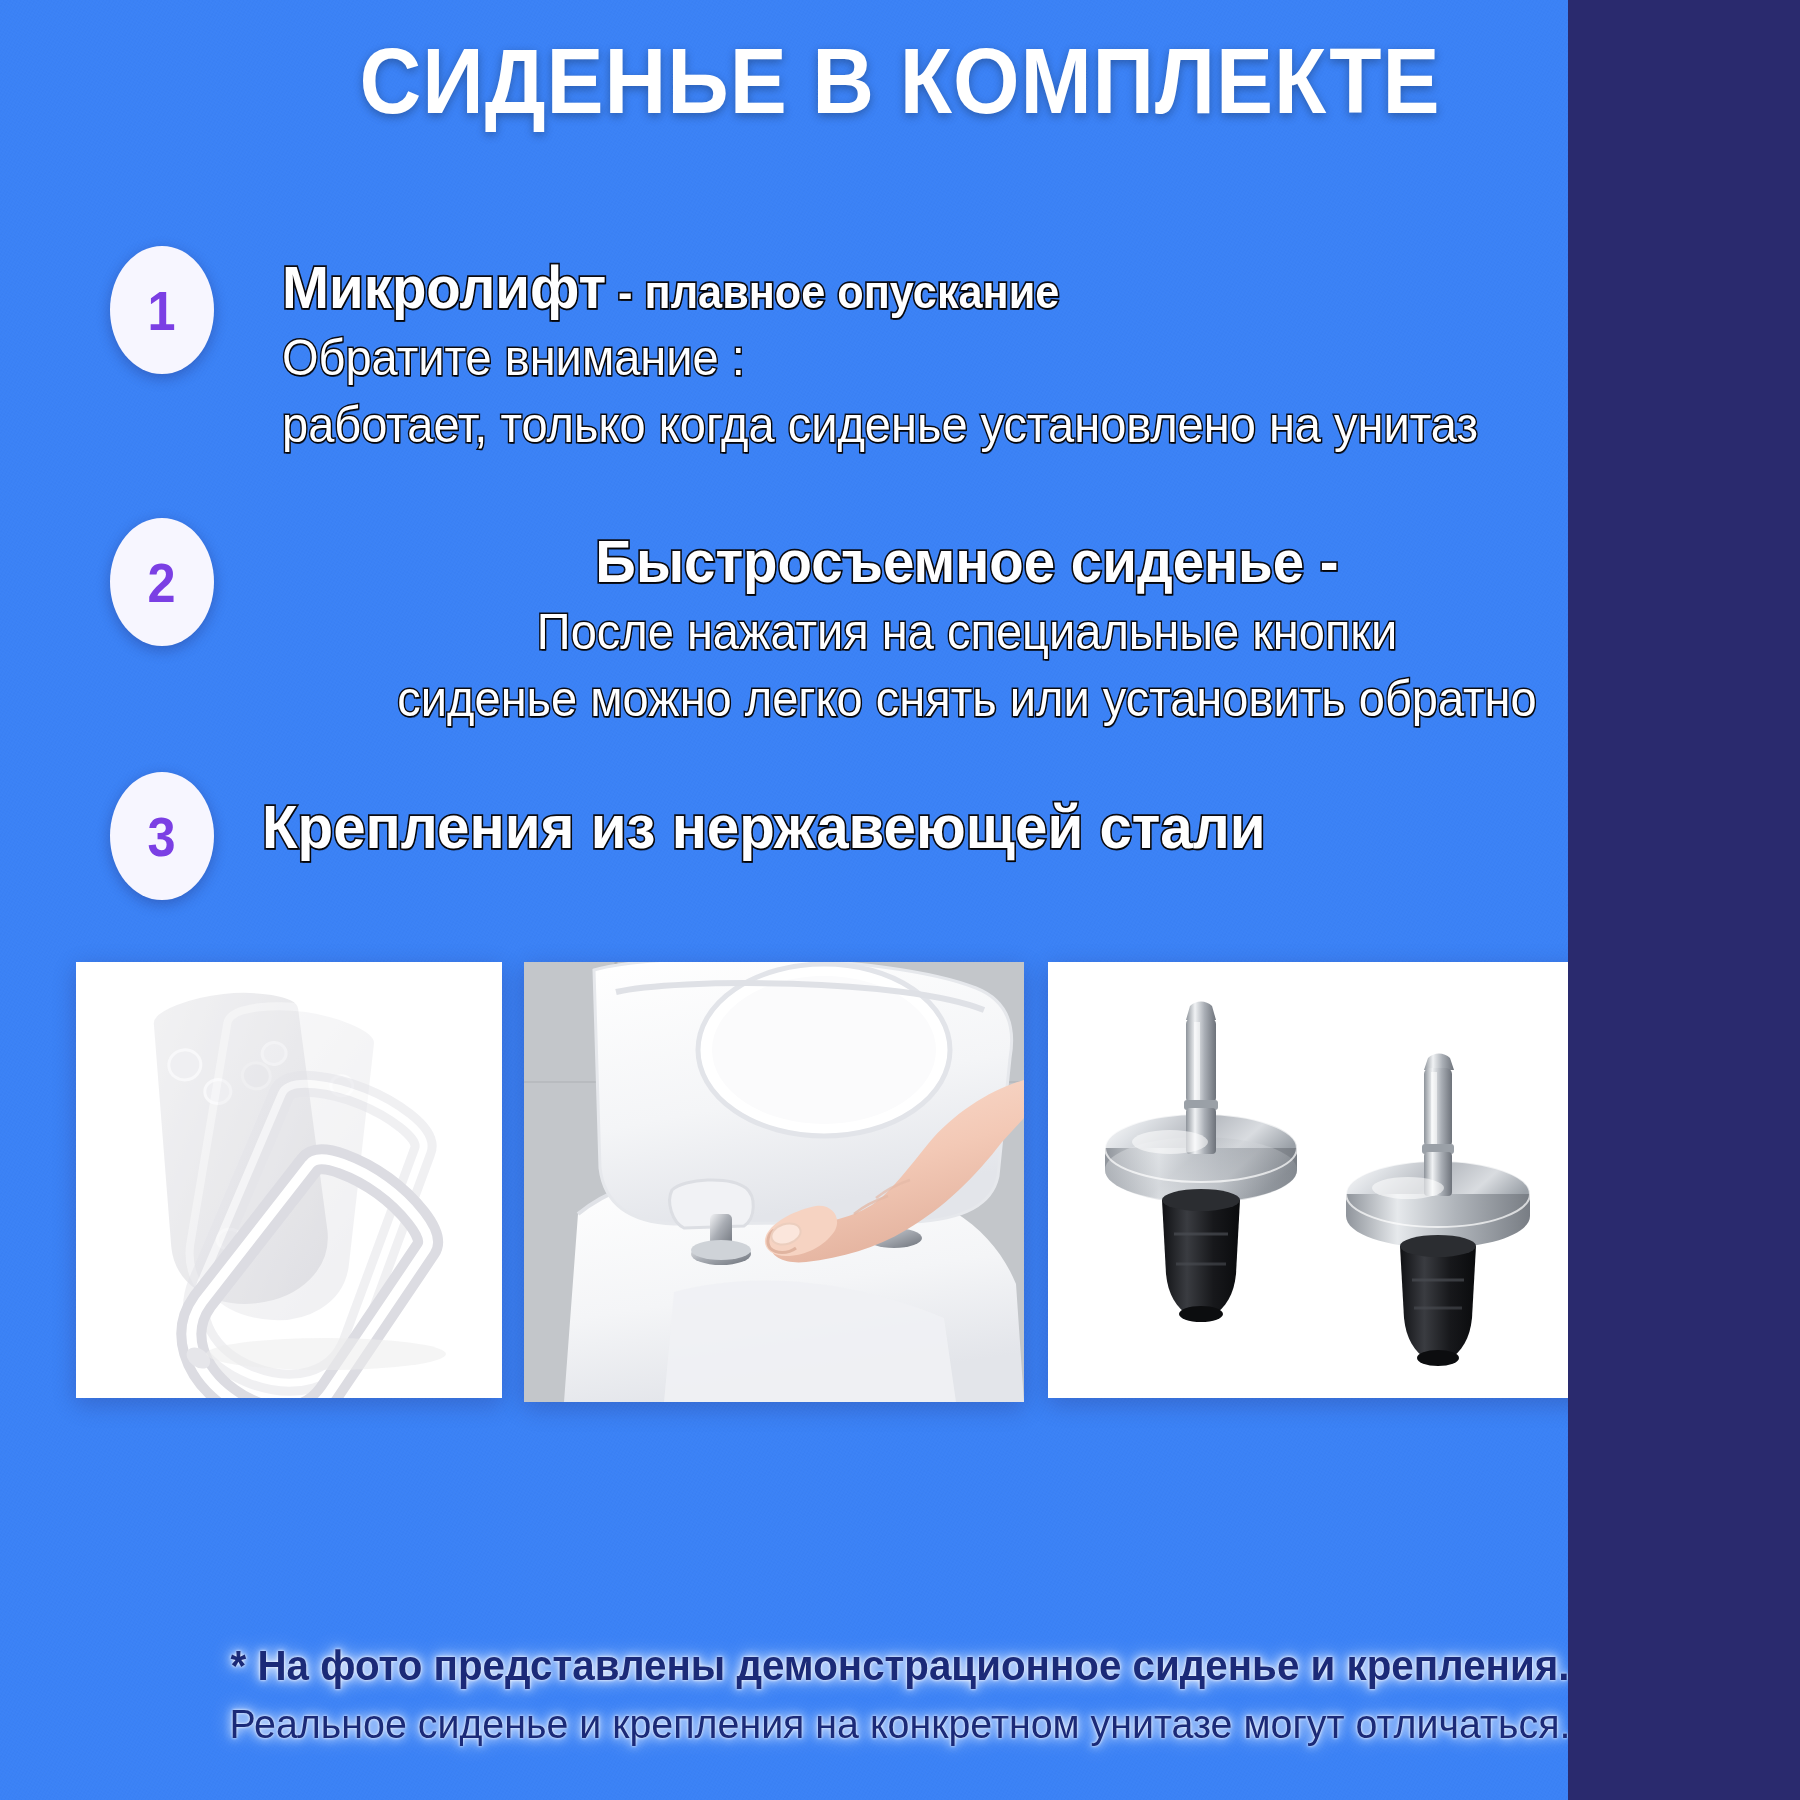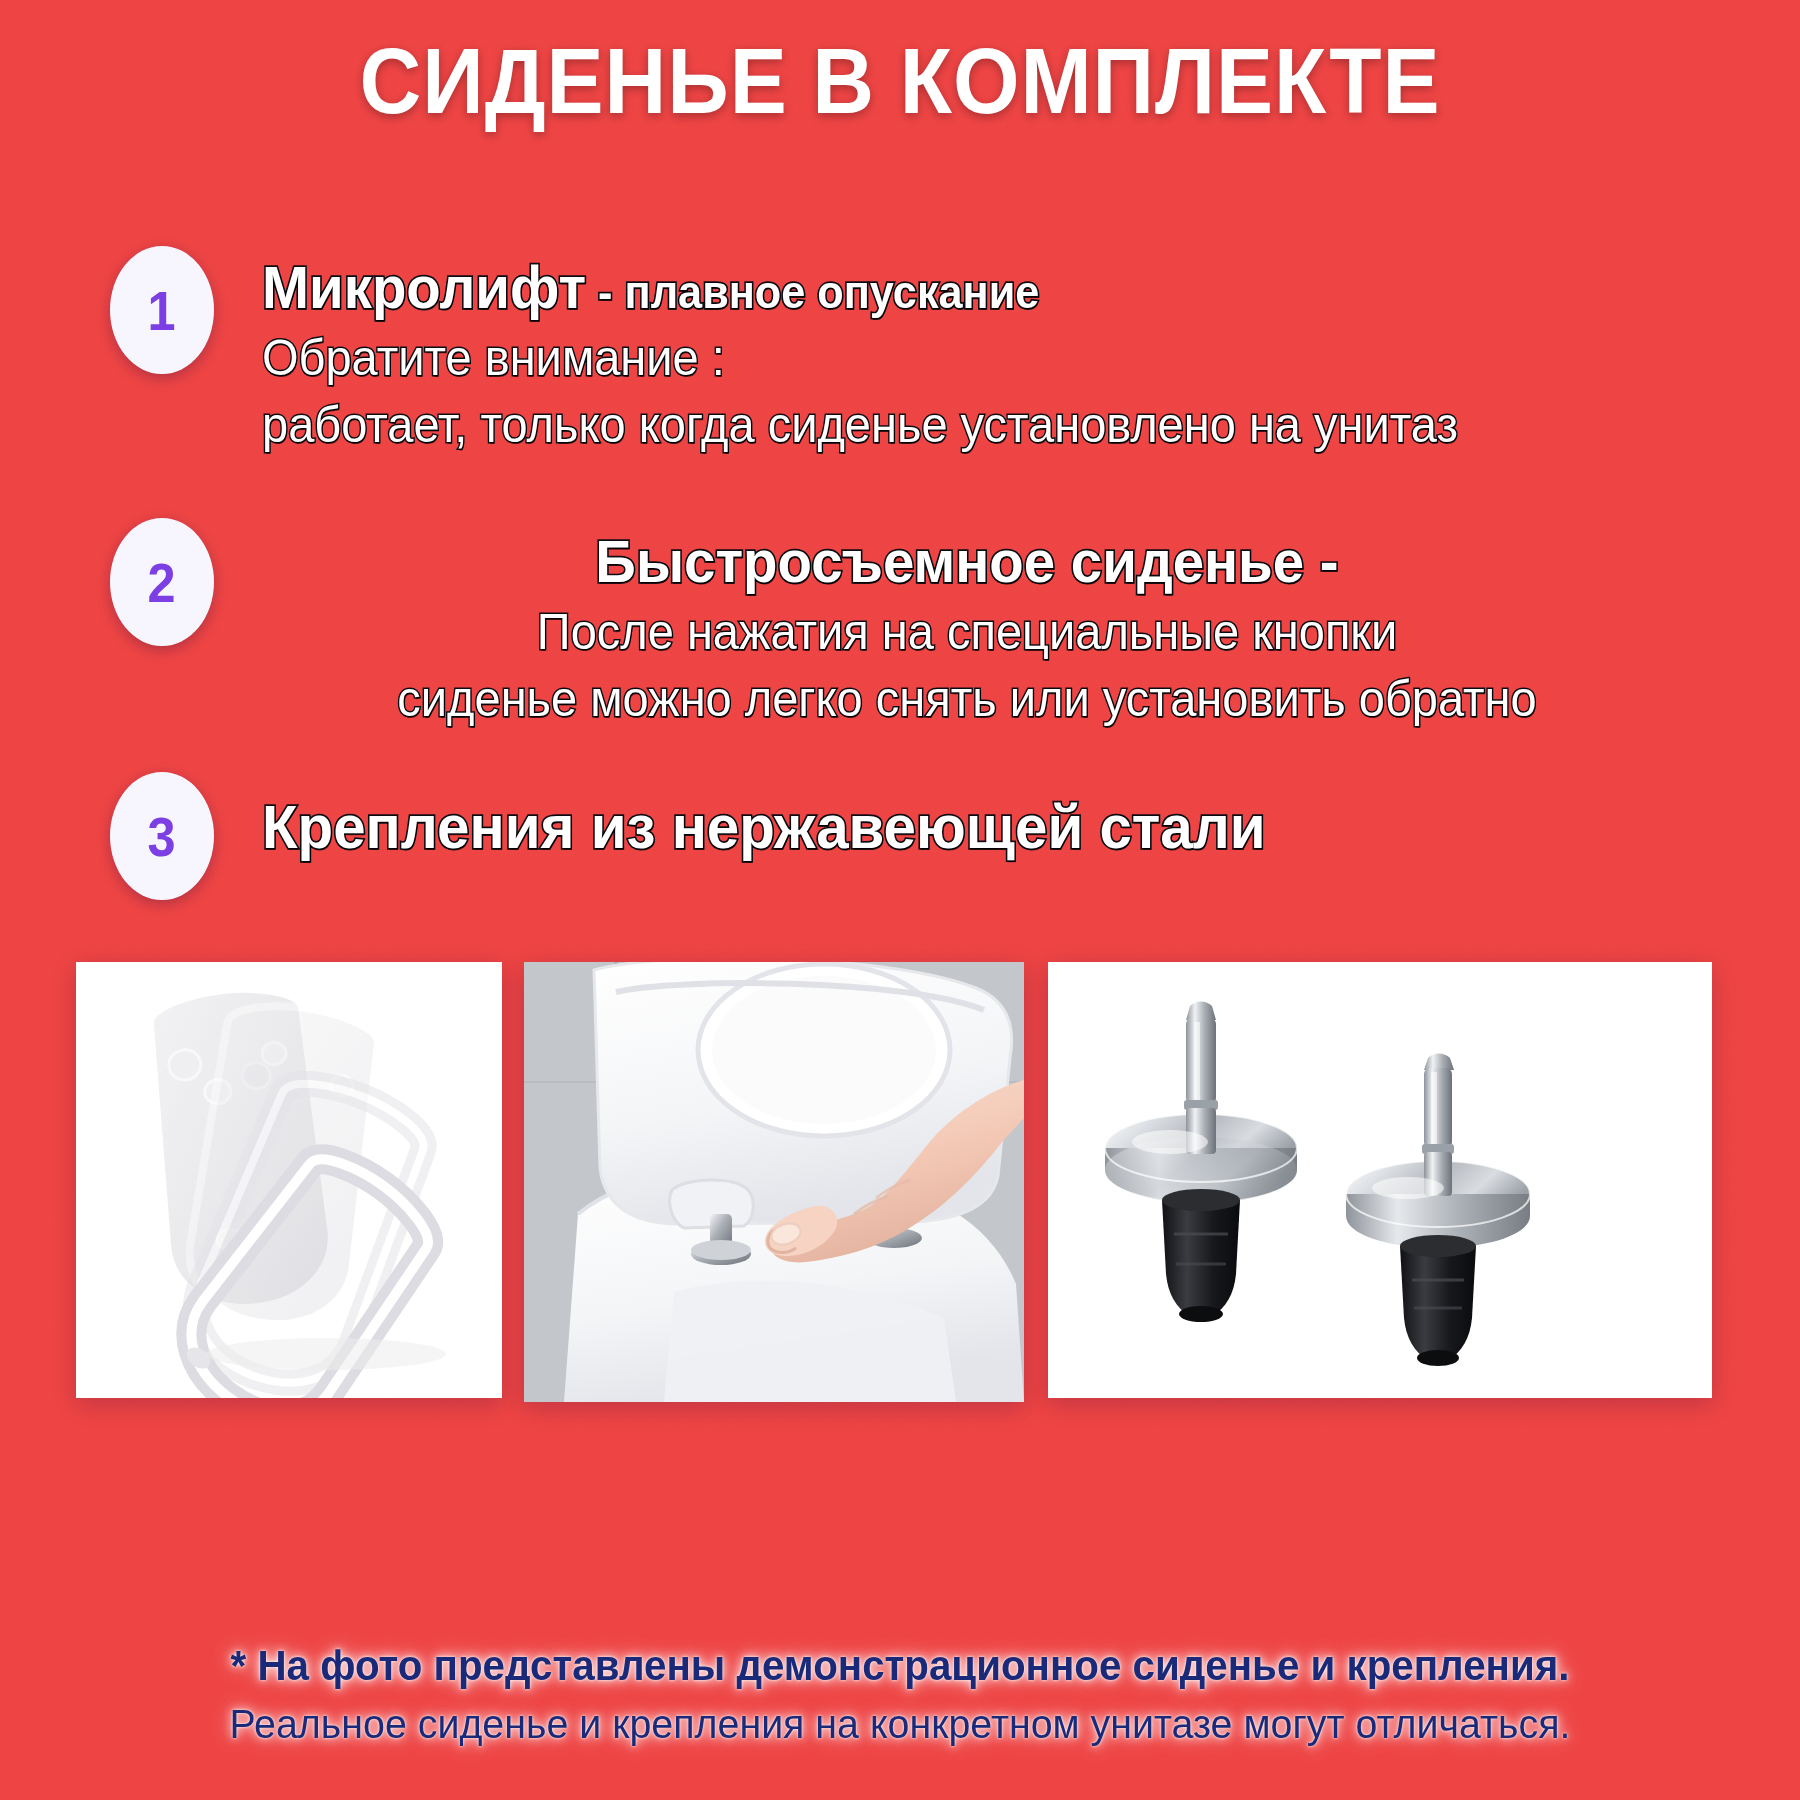--- a/index.html
+++ b/index.html
@@ -2,36 +2,36 @@
 <html lang="ru"><head>
 <meta charset="utf-8">
 <style>
   html,body{margin:0;padding:0;}
   body{
     width:1800px;height:1800px;overflow:hidden;
     font-family:"Liberation Sans", sans-serif;
     background:#2a2a6e;
   }
   .poster{
-    position:relative;width:1800px;height:1800px;overflow:hidden;
+    position:relative;width:1568px;height:1800px;overflow:hidden;
     background:
       radial-gradient(ellipse 1500px 900px at 85% 118%, rgba(255,150,150,0.95) 0%, rgba(250,160,175,0.55) 35%, rgba(255,180,190,0.0) 62%),
       radial-gradient(ellipse 1300px 800px at 8% 112%, rgba(198,140,205,0.85) 0%, rgba(190,140,205,0.35) 45%, rgba(190,140,205,0) 70%),
       linear-gradient(157deg,
         #1d1f63 0%,
         #2a2a73 12%,
         #3c3a87 26%,
         #54499b 40%,
         #6f56ae 54%,
         #8f68bb 66%,
         #ad7fc2 76%,
         #c294c2 84%,
         #d7a6bb 91%,
         #ef b0 96%);
-    background-color:#ef4444;
+    background-color:#3b82f6;
   }
   .grain{
     position:absolute;inset:0;pointer-events:none;opacity:.10;
     background-image:
       repeating-linear-gradient(31deg, rgba(255,255,255,.10) 0 1px, rgba(0,0,0,0) 1px 3px),
       repeating-linear-gradient(119deg, rgba(0,0,0,.10) 0 1px, rgba(0,0,0,0) 1px 3px);
   }
 
   
   .headline{
@@ -102,21 +102,21 @@
 
 <div class="poster">
   <div class="grain"></div>
 
   <div class="headline">СИДЕНЬЕ В КОМПЛЕКТЕ</div>
 
   <div class="feature" style="top:246px;">
     <div class="badge" style="top:0;">
       <span>1</span>
     </div>
-    <div class="ftext" style="top:8px;">
+    <div class="ftext" style="top:8px;margin-left:20px;">
       <div class="line l-title"><span>Микролифт</span><span class="sub"> - плавное опускание</span></div>
       <div class="line l-body" style="margin-top:6px;">Обратите внимание :</div>
       <div class="line l-body" style="margin-top:6px;">работает, только когда сиденье установлено на унитаз</div>
     </div>
   </div>
 
   <div class="feature" style="top:518px;">
     <div class="badge" style="top:0;">
       <span>2</span>
     </div>

